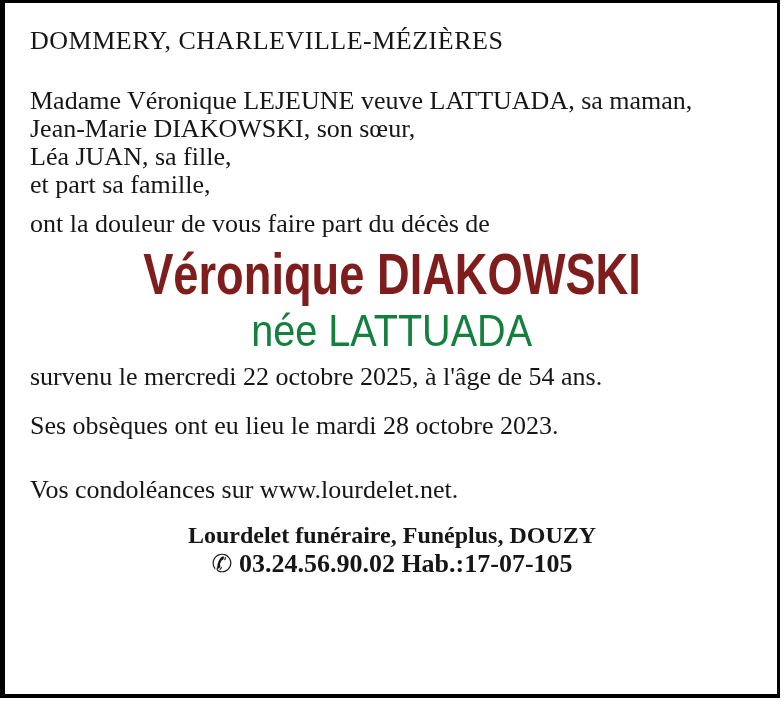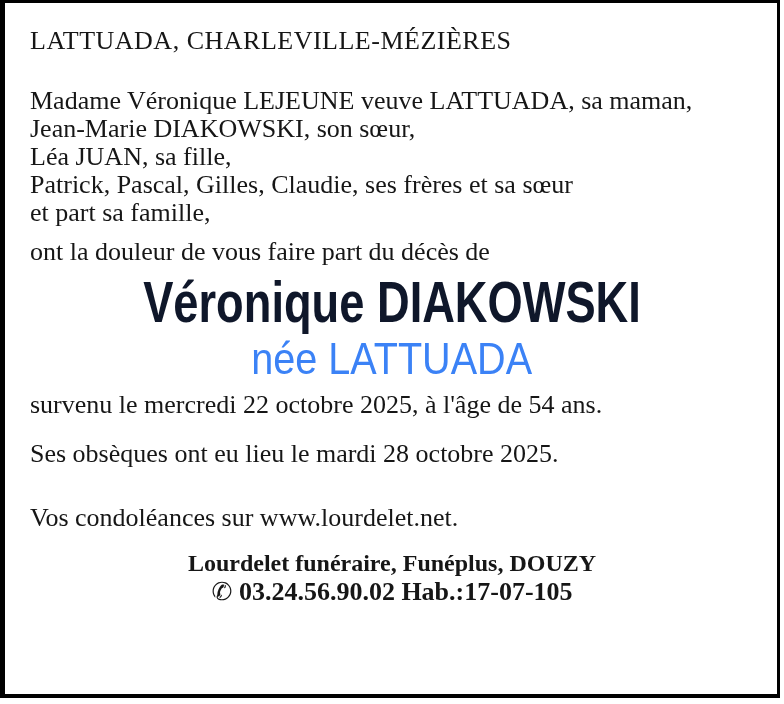--- a/index.html
+++ b/index.html
@@ -51,36 +51,36 @@
     line-height: 28px;
     margin-top: 11px !important;
   }
   .deceased {
     margin: 5px 0 0 0;
     text-align: center;
     font-family: "Liberation Sans", "DejaVu Sans", sans-serif;
     font-weight: 700;
     font-size: 58px;
     line-height: 62px;
-    color: #0f172a;
+    color: #7f1d1d;
     white-space: nowrap;
   }
   .deceased .squeeze {
     display: inline-block;
     transform: scaleX(0.78);
     transform-origin: center;
   }
   .maiden {
     margin: 1px 0 0 0;
     text-align: center;
     font-family: "Liberation Sans", "DejaVu Sans", sans-serif;
     font-weight: 400;
     font-size: 45px;
     line-height: 50px;
-    color: #3b82f6;
+    color: #15803d;
     white-space: nowrap;
   }
   .maiden .squeeze {
     display: inline-block;
     transform: scaleX(0.88);
     transform-origin: center;
   }
   .body-line {
     font-size: 26px;
     line-height: 28px;
@@ -113,43 +113,42 @@
     font-size: 25px;
   }
 </style>
 </head>
 <body>
 
 <div class="page">
   <div class="frame"></div>
   <div class="content">
 
-    <p class="location">LATTUADA, CHARLEVILLE-MÉZIÈRES</p>
+    <p class="location">DOMMERY, CHARLEVILLE-MÉZIÈRES</p>
 
     <div>
       <div class="family-line">Madame Véronique LEJEUNE veuve LATTUADA, sa maman,</div>
       <div class="family-line">Jean-Marie DIAKOWSKI, son sœur,</div>
       <div class="family-line">Léa JUAN, sa fille,</div>
-      <div class="family-line">Patrick, Pascal, Gilles, Claudie, ses frères et sa sœur</div>
       <div class="family-line">et part sa famille,</div>
     </div>
 
     <p class="announce">ont la douleur de vous faire part du décès de</p>
 
     <h1 class="deceased">
       <span class="squeeze">Véronique DIAKOWSKI</span>
     </h1>
 
     <h2 class="maiden">
       <span class="squeeze">née LATTUADA</span>
     </h2>
 
     <p class="body-line death-info">survenu le mercredi 22 octobre 2025, à l'âge de 54 ans.</p>
 
-    <p class="body-line funeral-info">Ses obsèques ont eu lieu le mardi 28 octobre 2025.</p>
+    <p class="body-line funeral-info">Ses obsèques ont eu lieu le mardi 28 octobre 2023.</p>
 
 
     <p class="body-line condolences">Vos condoléances sur www.lourdelet.net.</p>
 
     <p class="funeral-home">Lourdelet funéraire, Funéplus, DOUZY</p>
 
     <p class="phone-row">
       <span class="phone-icon">✆</span>
       <span>03.24.56.90.02 Hab.:17-07-105</span>
     </p>

